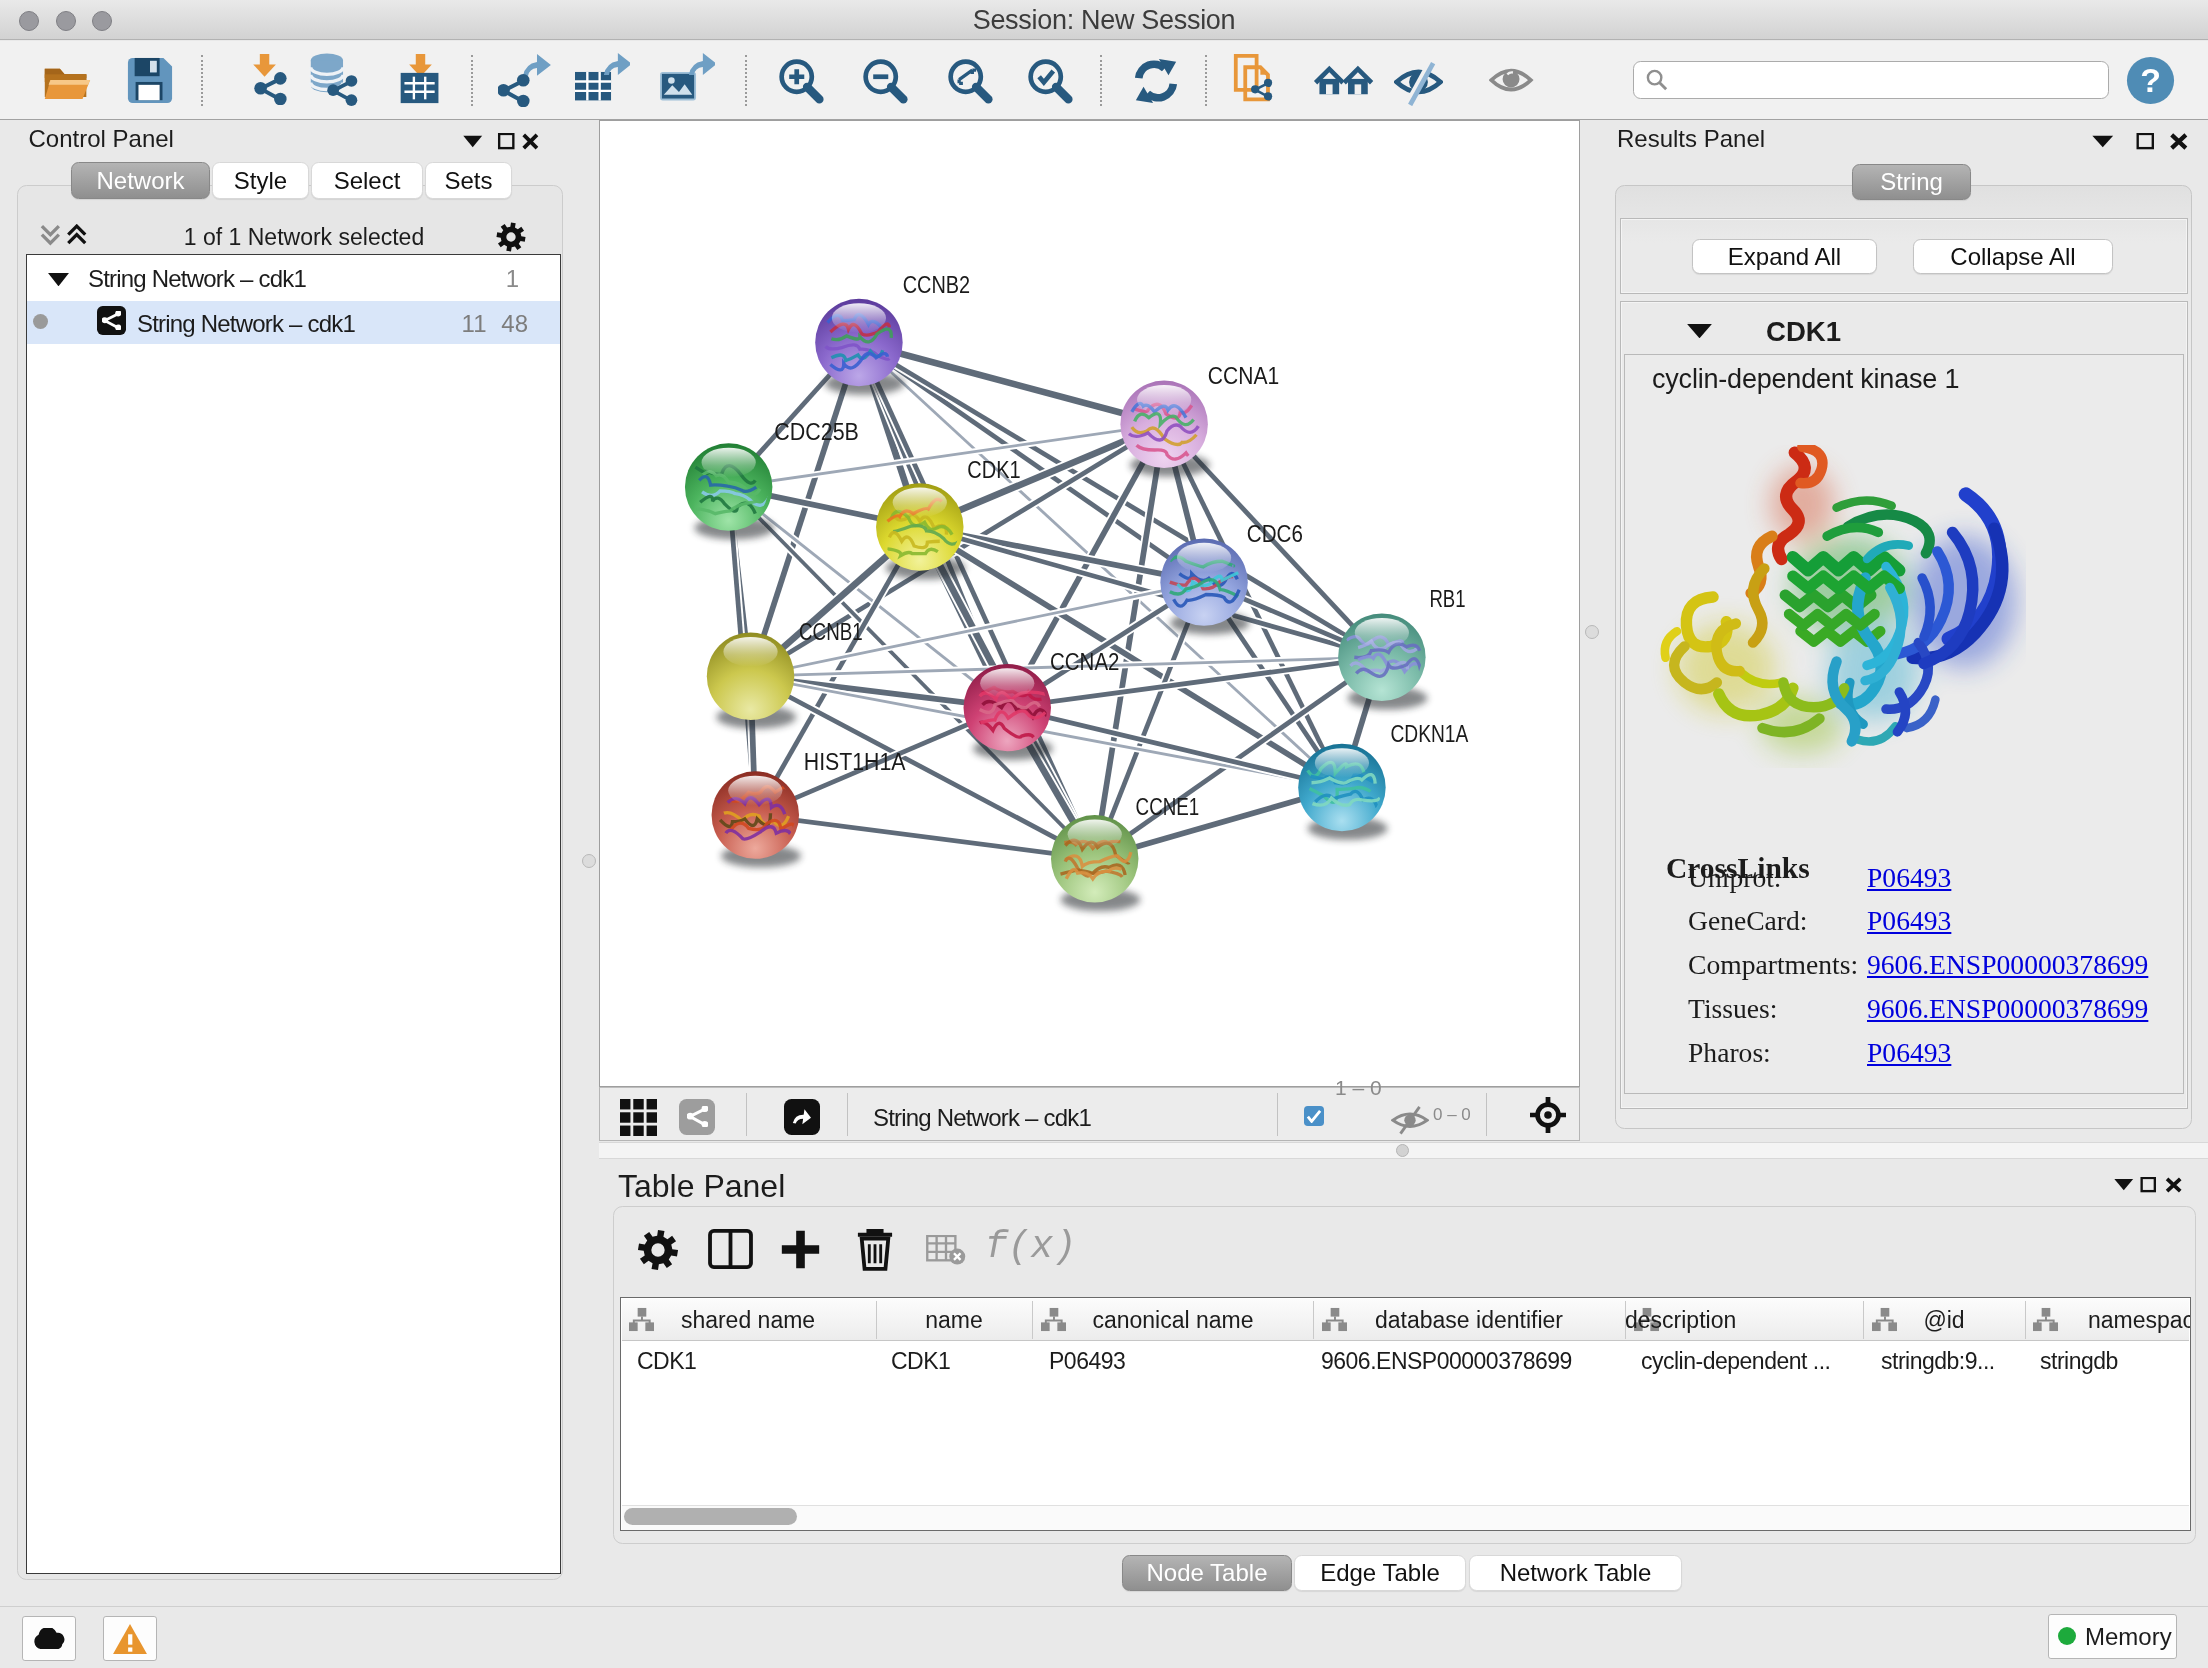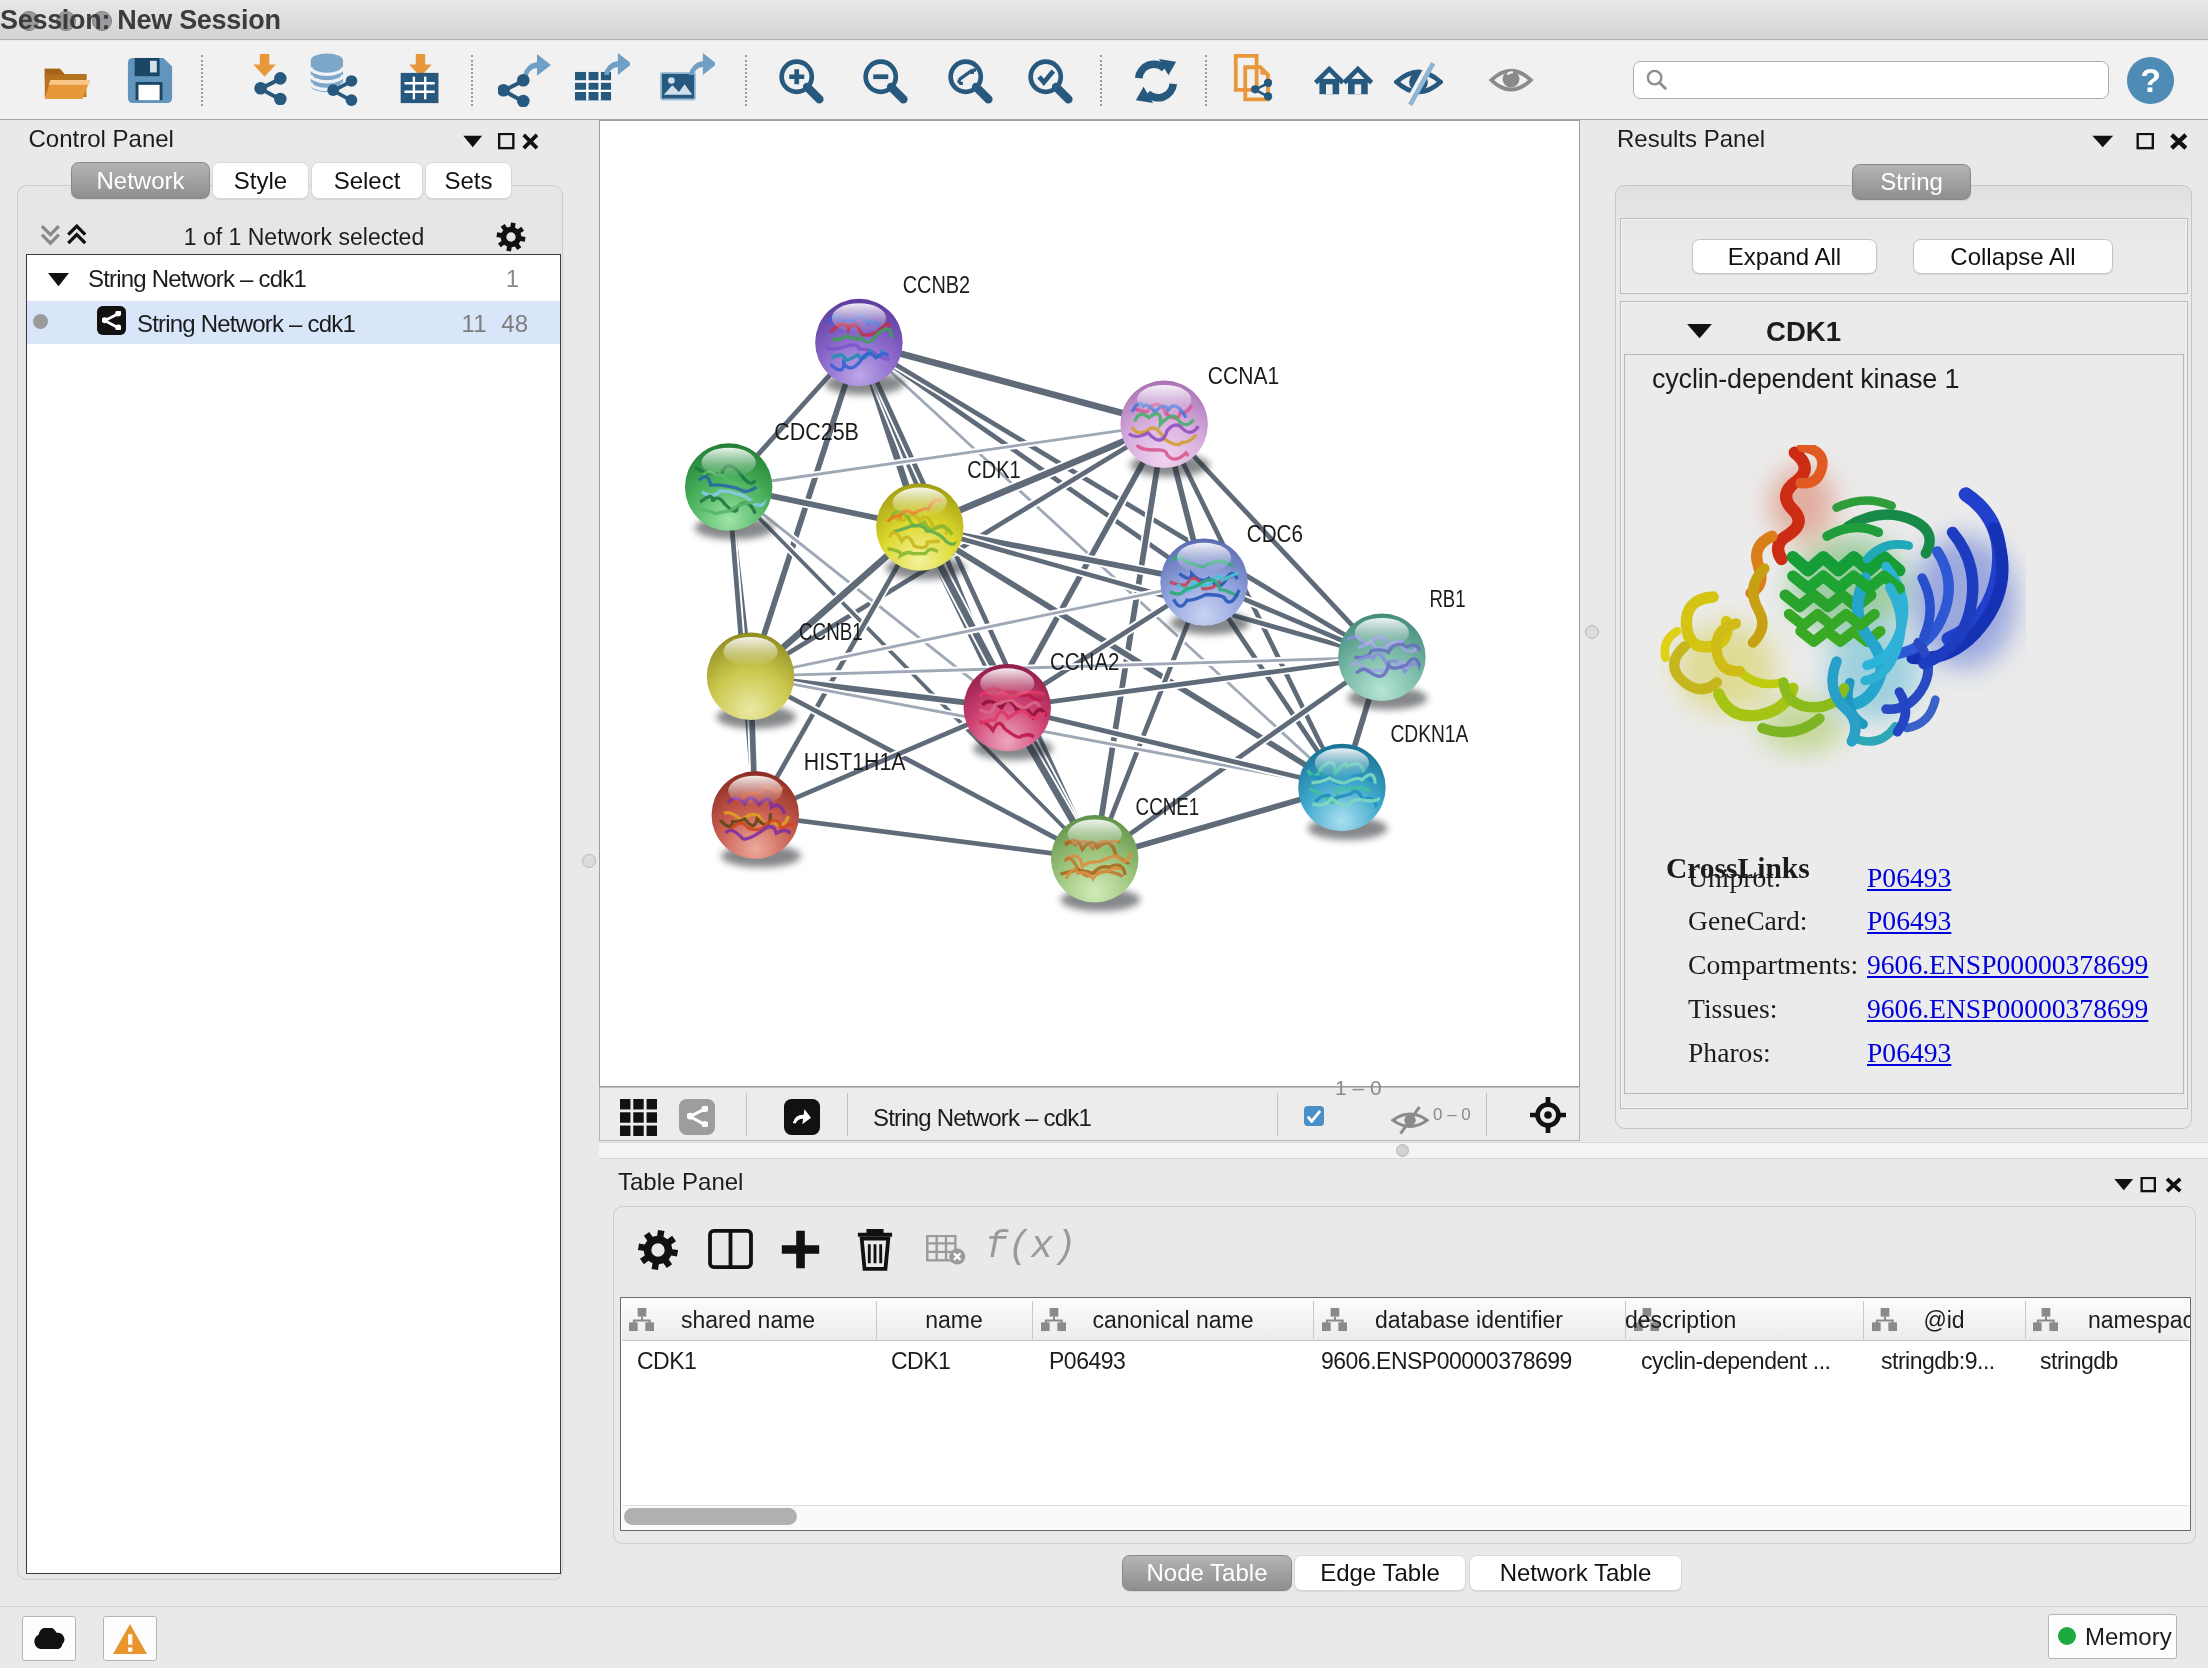--- a/index.html
+++ b/index.html
@@ -7,21 +7,21 @@
 .btn{position:absolute;background:#ffffff;border:1px solid #c3c3c3;border-radius:7.6px;
  text-align:center;font-size:24px;color:#111;box-shadow:0 1px 1px rgba(0,0,0,0.08)}
 .graytab{background:linear-gradient(#b4b4b4,#8f8f8f);color:#fff;border:1px solid #888}
 .whitetab{background:#fff;color:#111;border:1px solid #d8d8d8}
 .etched{border:1px solid #b9b9b9;box-shadow:inset 0 0 0 1px #f4f4f4}
 </style></head><body>
 <div class="abs" style="left:0;top:0;width:2208px;height:40px;background:linear-gradient(#e9e9e9,#d2d2d2);border-bottom:1px solid #b2b2b2"></div>
 <div class="abs" style="left:19px;top:10.5px;width:20px;height:20px;border-radius:50%;background:#9a9a9f;border:1px solid #7f7f84"></div>
 <div class="abs" style="left:56px;top:10.5px;width:20px;height:20px;border-radius:50%;background:#9a9a9f;border:1px solid #7f7f84"></div>
 <div class="abs" style="left:92px;top:10.5px;width:20px;height:20px;border-radius:50%;background:#9a9a9f;border:1px solid #7f7f84"></div>
-<div class="abs" style="left:0;top:4.8px;width:2208px;font-size:27px;font-weight:700;color:#3c3c3c;letter-spacing:-0.3px">Session: New Session</div>
+<div class="abs" style="left:0;top:4.8px;width:2208px;text-align:center;font-size:27px;font-weight:400;color:#3c3c3c;letter-spacing:-0.3px">Session: New Session</div>
 <div class="abs" style="left:0;top:41px;width:2208px;height:79px;background:#f1f1f1;border-bottom:1.9px solid #a2a2a2"></div>
 <svg style="position:absolute;left:41px;top:57px" width="51" height="46" viewBox="0 0 54 48">
     <path d="M4 12 h16 l5 6 h23 v8 H4z" fill="#c07a18"></path>
     <path d="M4 12 h16 l5 6 h23 v4 H4z" fill="#a4651a"></path>
     <rect x="4" y="18" width="44" height="24" fill="#b5721e"></rect>
     <path d="M10 24 h42 l-8 20 H4z" fill="#e8973a"></path>
     <path d="M10 24 h42 l-2 5 H8z" fill="#f7c888"></path>
   </svg>
 <svg style="position:absolute;left:126px;top:57px" width="48" height="48" viewBox="0 0 50 50">
     <path d="M2 6 a5 5 0 0 1 5 -5 h32 l9 9 v33 a5 5 0 0 1 -5 5 h-36 a5 5 0 0 1 -5 -5z" fill="#6295bd"></path>
@@ -671,21 +671,21 @@
 <div class="abs" style="left:1688px;top:862px;font-size:27.6px;font-family:'Liberation Serif',serif">Uniprot:</div>
 <div class="abs" style="left:1867px;top:862px;font-size:27.6px;color:#0000dd;text-decoration:underline;font-family:'Liberation Serif',serif">P06493</div>
 <div class="abs" style="left:1688px;top:905px;font-size:27.6px;font-family:'Liberation Serif',serif">GeneCard:</div>
 <div class="abs" style="left:1867px;top:905px;font-size:27.6px;color:#0000dd;text-decoration:underline;font-family:'Liberation Serif',serif">P06493</div>
 <div class="abs" style="left:1688px;top:949px;font-size:27.6px;font-family:'Liberation Serif',serif">Compartments:</div>
 <div class="abs" style="left:1867px;top:949px;font-size:27.6px;color:#0000dd;text-decoration:underline;font-family:'Liberation Serif',serif">9606.ENSP00000378699</div>
 <div class="abs" style="left:1688px;top:993px;font-size:27.6px;font-family:'Liberation Serif',serif">Tissues:</div>
 <div class="abs" style="left:1867px;top:993px;font-size:27.6px;color:#0000dd;text-decoration:underline;font-family:'Liberation Serif',serif">9606.ENSP00000378699</div>
 <div class="abs" style="left:1688px;top:1037px;font-size:27.6px;font-family:'Liberation Serif',serif">Pharos:</div>
 <div class="abs" style="left:1867px;top:1037px;font-size:27.6px;color:#0000dd;text-decoration:underline;font-family:'Liberation Serif',serif">P06493</div>
-<div class="abs" style="left:618px;top:1168px;font-size:24px">Table Panel</div>
+<div class="abs" style="left:618px;top:1168px;font-size:32px">Table Panel</div>
 <svg class="abs" style="left:2114px;top:1177px" width="76" height="16" viewBox="0 0 80 17">
     <path d="M0 2 h20 l-10 12z" fill="#111"></path>
     <rect x="29" y="1" width="14" height="14" fill="none" stroke="#111" stroke-width="2.5"></rect>
     <path d="M56 2 L70 15 M70 2 L56 15" stroke="#111" stroke-width="4"></path>
   </svg>
 <div class="abs" style="left:613px;top:1206px;width:1583px;height:338px;border-radius:9.5px;border:1px solid #cdcdcd;background:#e9e9e9"></div>
 <svg class="abs" style="left:637px;top:1229px" width="42" height="42" viewBox="0 0 44 44">
     <path d="M43.0 22.0 L41.9 28.8 L35.9 27.7 L33.3 31.9 L36.8 36.8 L31.2 40.9 L27.7 35.9 L22.9 37.0 L22.0 43.0 L15.2 41.9 L16.3 35.9 L12.1 33.3 L7.2 36.8 L3.1 31.2 L8.1 27.7 L7.0 22.9 L1.0 22.0 L2.1 15.2 L8.1 16.3 L10.7 12.1 L7.2 7.2 L12.8 3.1 L16.3 8.1 L21.1 7.0 L22.0 1.0 L28.8 2.1 L27.7 8.1 L31.9 10.7 L36.8 7.2 L40.9 12.8 L35.9 16.3 L37.0 21.1Z M29.0 22 A7 7 0 1 0 15.0 22 A7 7 0 1 0 29.0 22Z" fill="#111" fill-rule="evenodd"></path>
   </svg>
 <svg class="abs" style="left:708px;top:1229px" width="45" height="40" viewBox="0 0 47 42">

